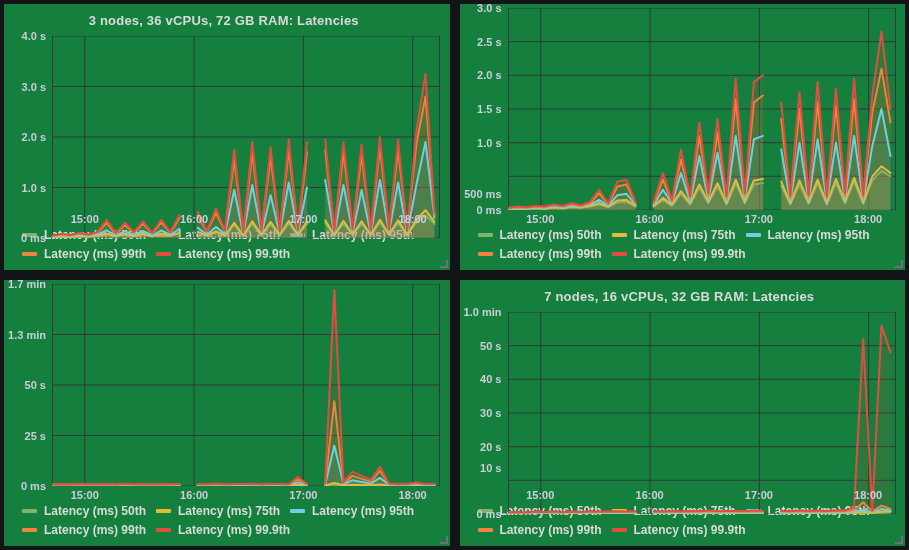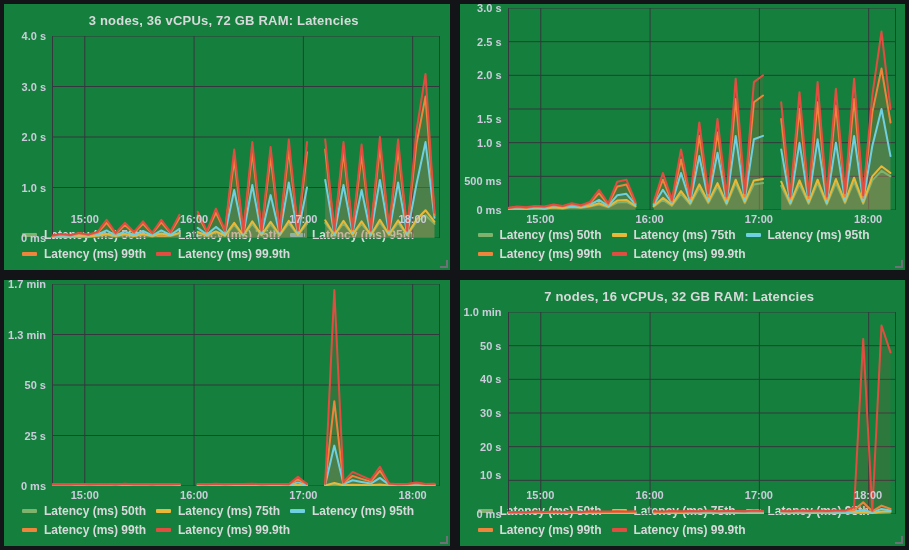--- a/index.html
+++ b/index.html
@@ -157,23 +157,23 @@
           <span>Latency (ms) 99.9th</span>
         </div>
       </div>
     <div class="resize-handle"></div>
   </section>
 
   <section class="panel">
     <div class="chart-body">
       <div class="y-axis">
           <div class="y-tick" style="top: 202px;">0 ms</div>
-          <div class="y-tick" style="top: 173px;">500 ms</div>
+          <div class="y-tick" style="top: 186px;">500 ms</div>
           <div class="y-tick" style="top: 134.667px;">1.0 s</div>
-          <div class="y-tick" style="top: 111px;">1.5 s</div>
+          <div class="y-tick" style="top: 101px;">1.5 s</div>
           <div class="y-tick" style="top: 67.3333px;">2.0 s</div>
           <div class="y-tick" style="top: 33.6667px;">2.5 s</div>
           <div class="y-tick" style="top: 0px;">3.0 s</div>
         </div>
       <div class="plot">
           <svg width="388" height="202">
             <line x1="0" y1="202" x2="388" y2="202" stroke="#34373d" stroke-width="1"></line>
             <line x1="0" y1="168.33333333333334" x2="388" y2="168.33333333333334" stroke="#34373d" stroke-width="1"></line>
             <line x1="0" y1="134.66666666666669" x2="388" y2="134.66666666666669" stroke="#34373d" stroke-width="1"></line>
             <line x1="0" y1="101" x2="388" y2="101" stroke="#34373d" stroke-width="1"></line>
@@ -334,21 +334,21 @@
         </div>
       </div>
     <div class="resize-handle"></div>
   </section>
 
   <section class="panel">
     <h2 class="panel-title">7 nodes, 16 vCPUs, 32 GB RAM: Latencies</h2>
     <div class="chart-body">
       <div class="y-axis">
           <div class="y-tick" style="top: 202px;">0 ms</div>
-          <div class="y-tick" style="top: 163px; text-align: center;">10 s</div>
+          <div class="y-tick" style="top: 156px; text-align: center;">10 s</div>
           <div class="y-tick" style="top: 134.667px; margin-left: 28px;">20 s</div>
           <div class="y-tick" style="top: 101px;">30 s</div>
           <div class="y-tick" style="top: 67.3333px;">40 s</div>
           <div class="y-tick" style="top: 33.6667px;">50 s</div>
           <div class="y-tick" style="top: 0px;">1.0 min</div>
         </div>
       <div class="plot">
           <svg width="388" height="202">
             <line x1="0" y1="202" x2="388" y2="202" stroke="#34373d" stroke-width="1"></line>
             <line x1="0" y1="168.33333333333334" x2="388" y2="168.33333333333334" stroke="#34373d" stroke-width="1"></line>

